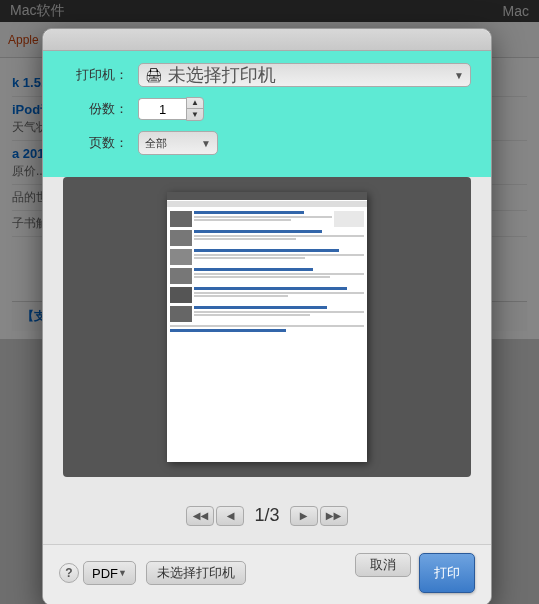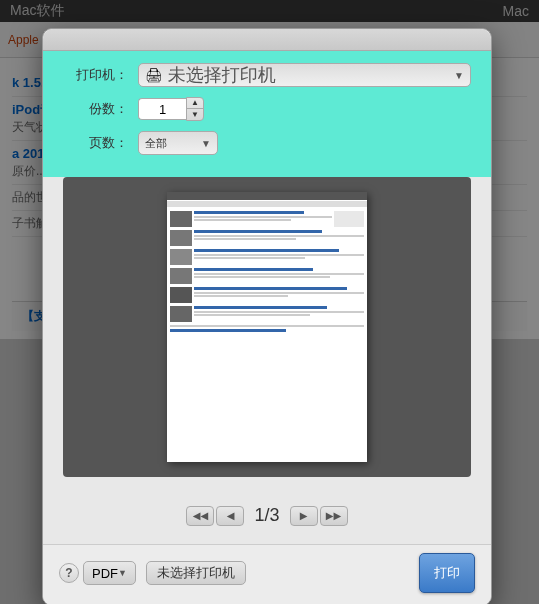--- a/index.html
+++ b/index.html
@@ -512,16 +512,17 @@
       <div class="help-btn">
         <span>?</span>
       </div>
       <div class="pdf-btn">
         <span>PDF</span>
         <span class="pdf-dropdown">▼</span>
       </div>
       <button class="details-btn">未选择打印机</button>
     </div>
     <div class="footer-right">
+      <button class="cancel-btn">取消</button>
       <button class="print-btn">打印</button>
     </div>
   </div>
 </div>
 
 </body></html>

